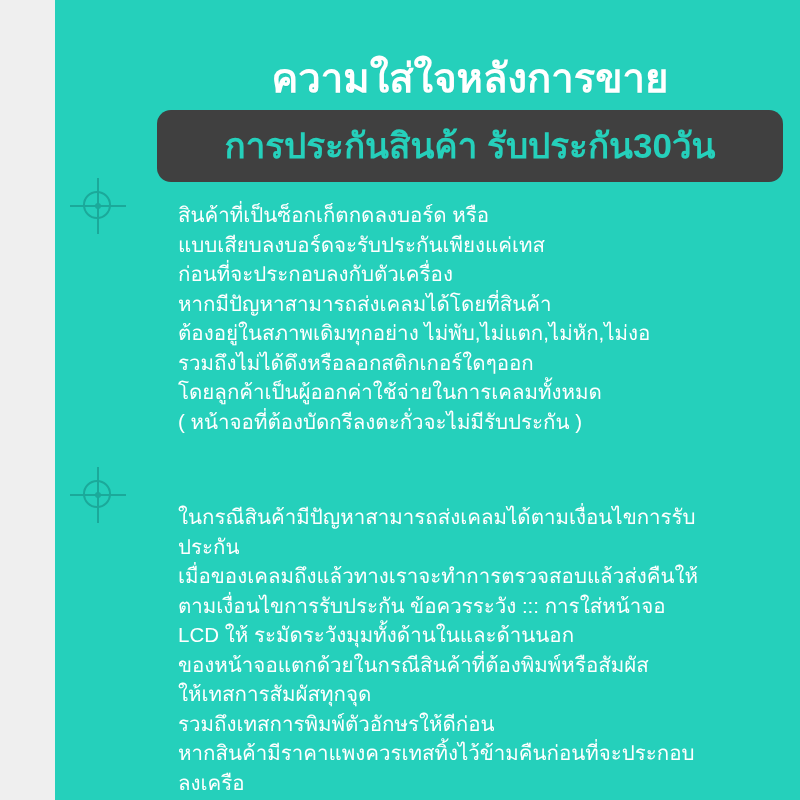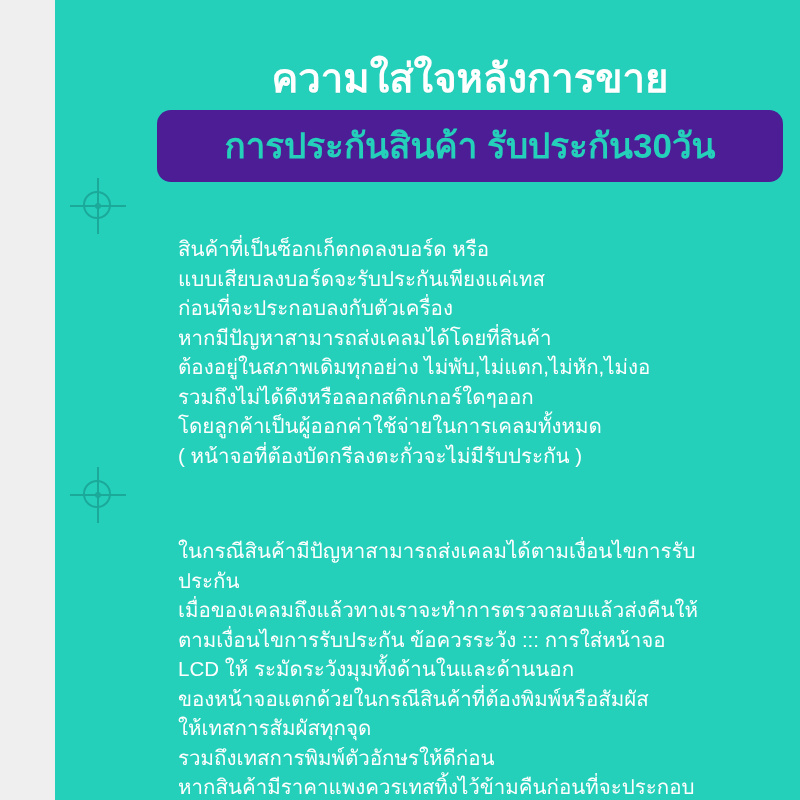--- a/index.html
+++ b/index.html
@@ -84,21 +84,21 @@
     letter-spacing: 0px;
     line-height: 52px;
     text-shadow: 0 1px 0 rgba(0,0,0,0.05);
   }
   .badge {
     position: absolute;
     left: 157px;
     top: 110px;
     width: 626px;
     height: 72px;
-    background: #4c1d95;
+    background: #404040;
     border-radius: 14px;
     box-sizing: border-box;
     display: flex;
     align-items: center;
     justify-content: center;
   }
   .badge-text {
     color: #25d0bb;
     font-size: 35px;
     font-weight: bold;
@@ -106,21 +106,20 @@
     white-space: nowrap;
   }
   .body-block {
     position: absolute;
     left: 178px;
     width: 616px;
     color: #ffffff;
     font-size: 20.5px;
     line-height: 29.5px;
     white-space: pre-line;
-    margin-top: 34px;
   }
   #paragraph-one { top: 200px; }
   #paragraph-two { top: 502px; }
 </style>
 </head>
 <body>
 
 <div class="canvas">
 
   <div class="left-strip"></div>

